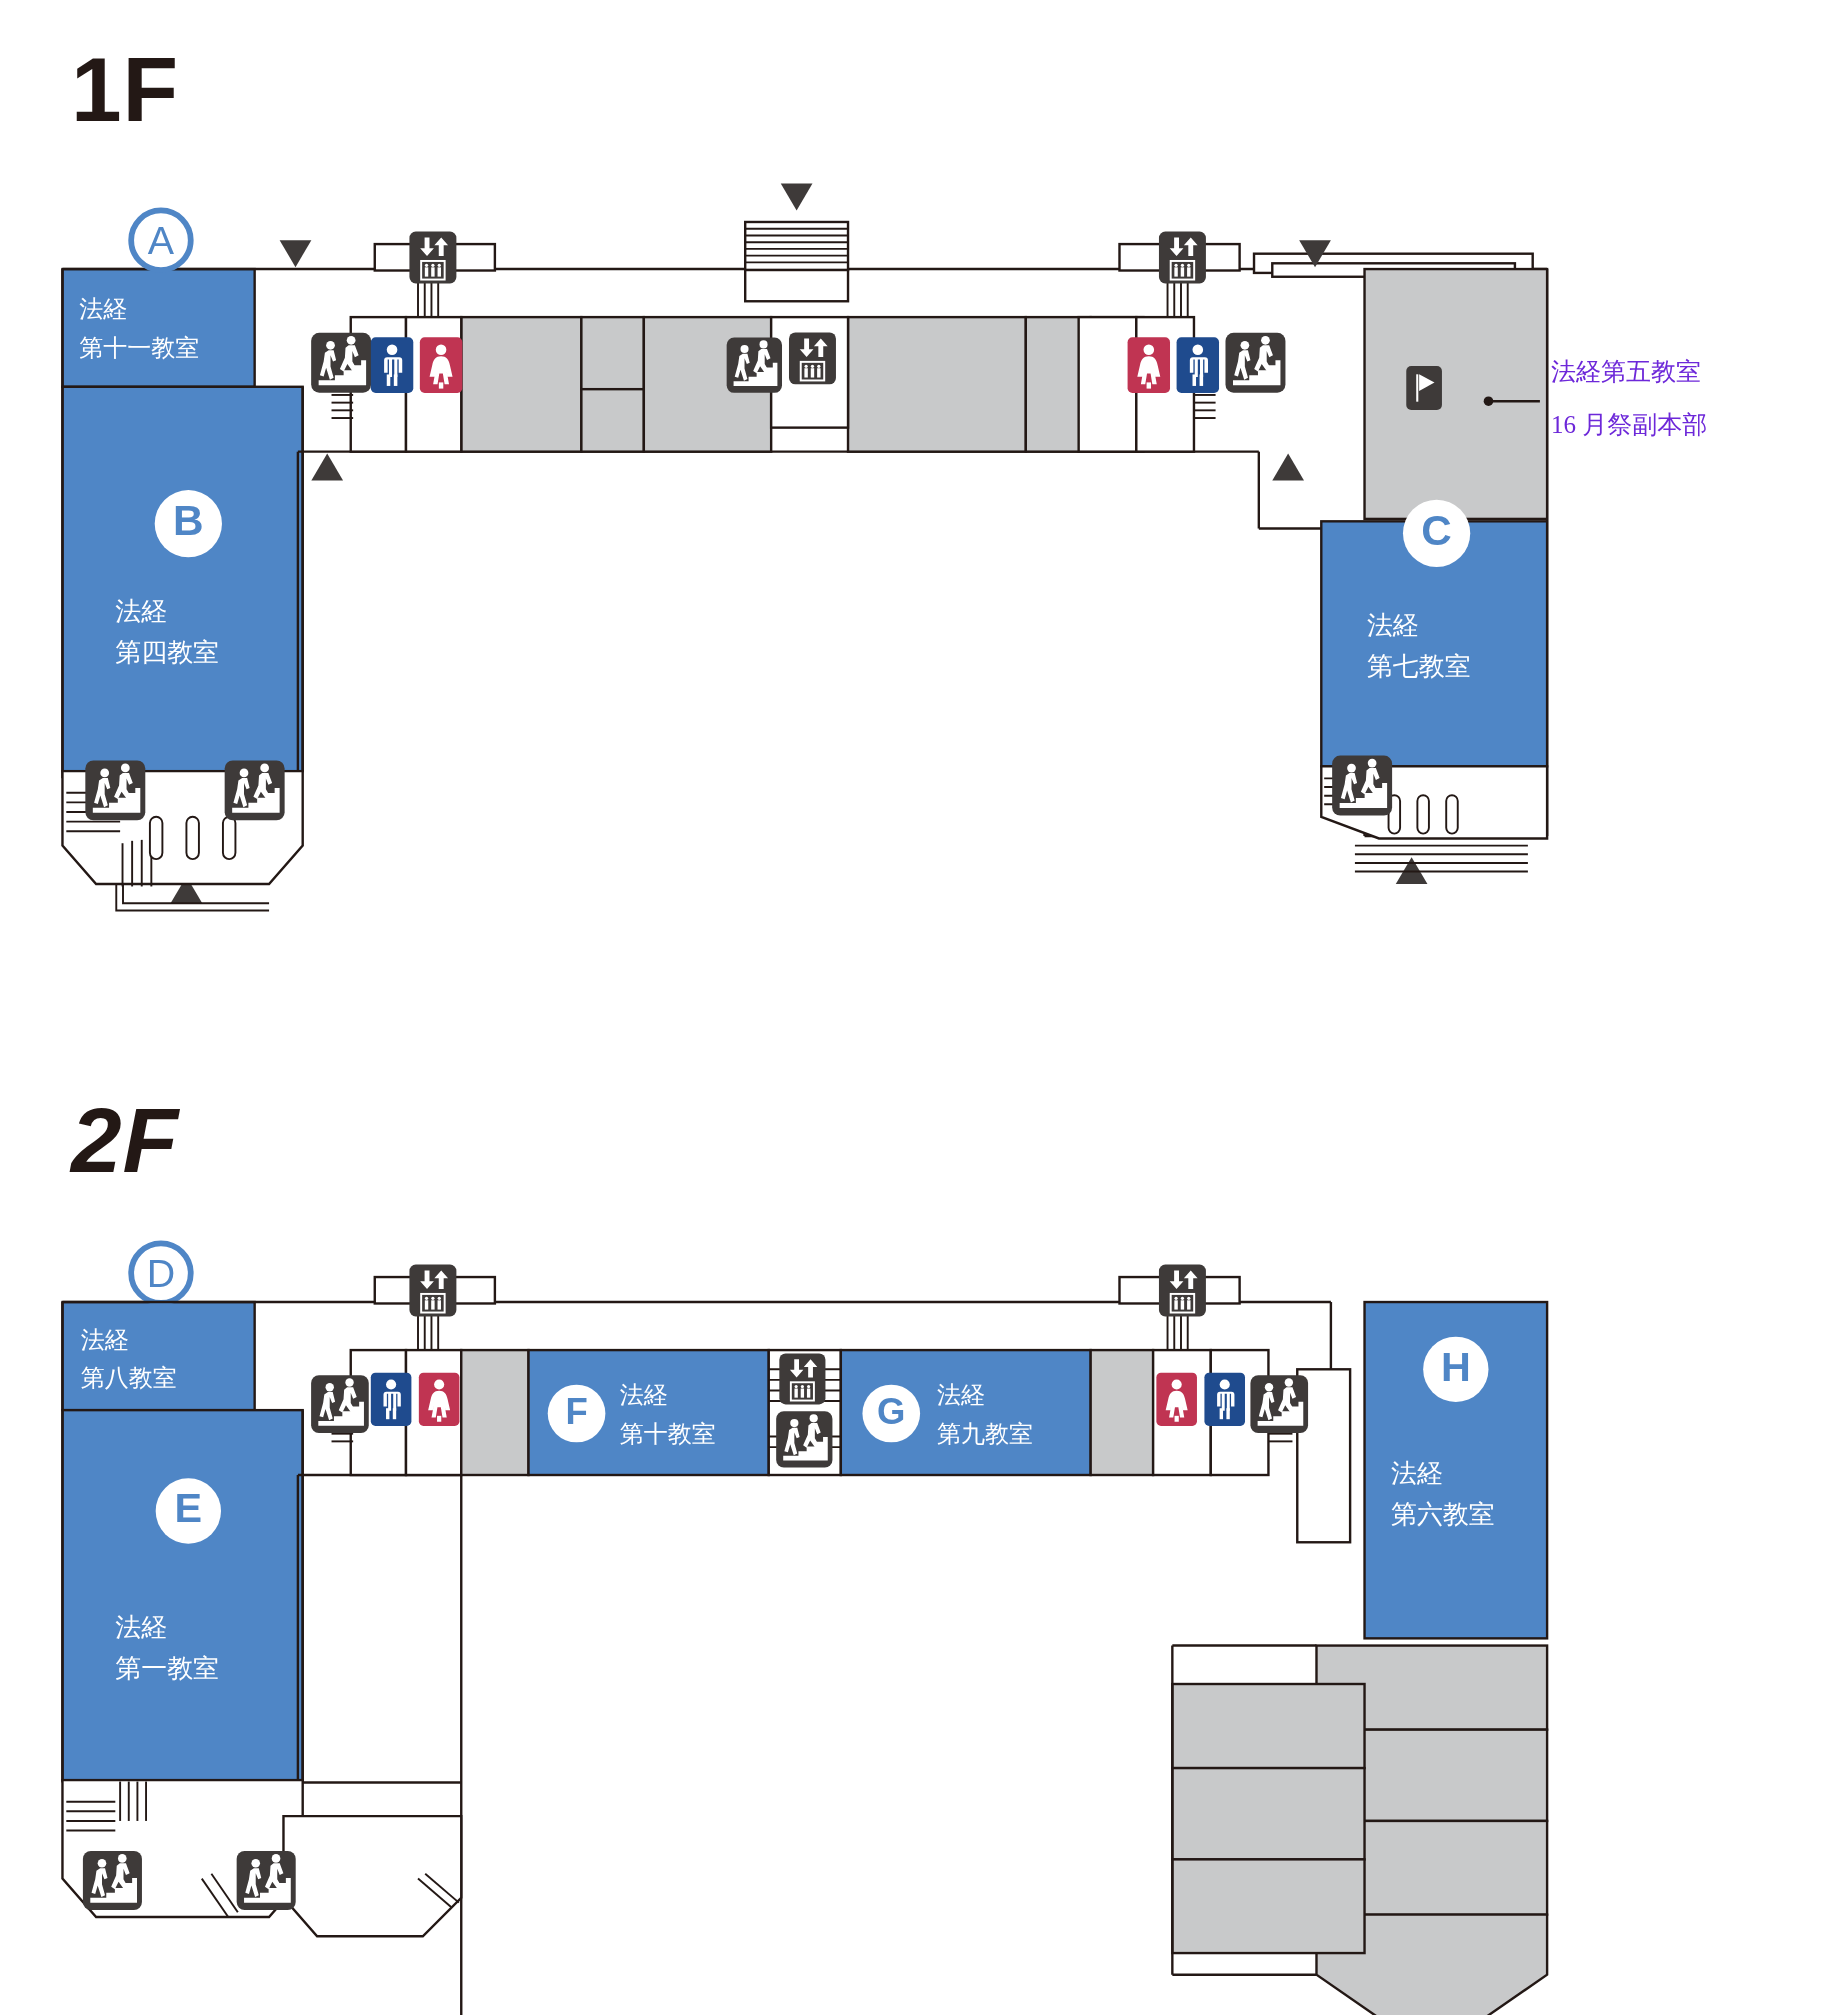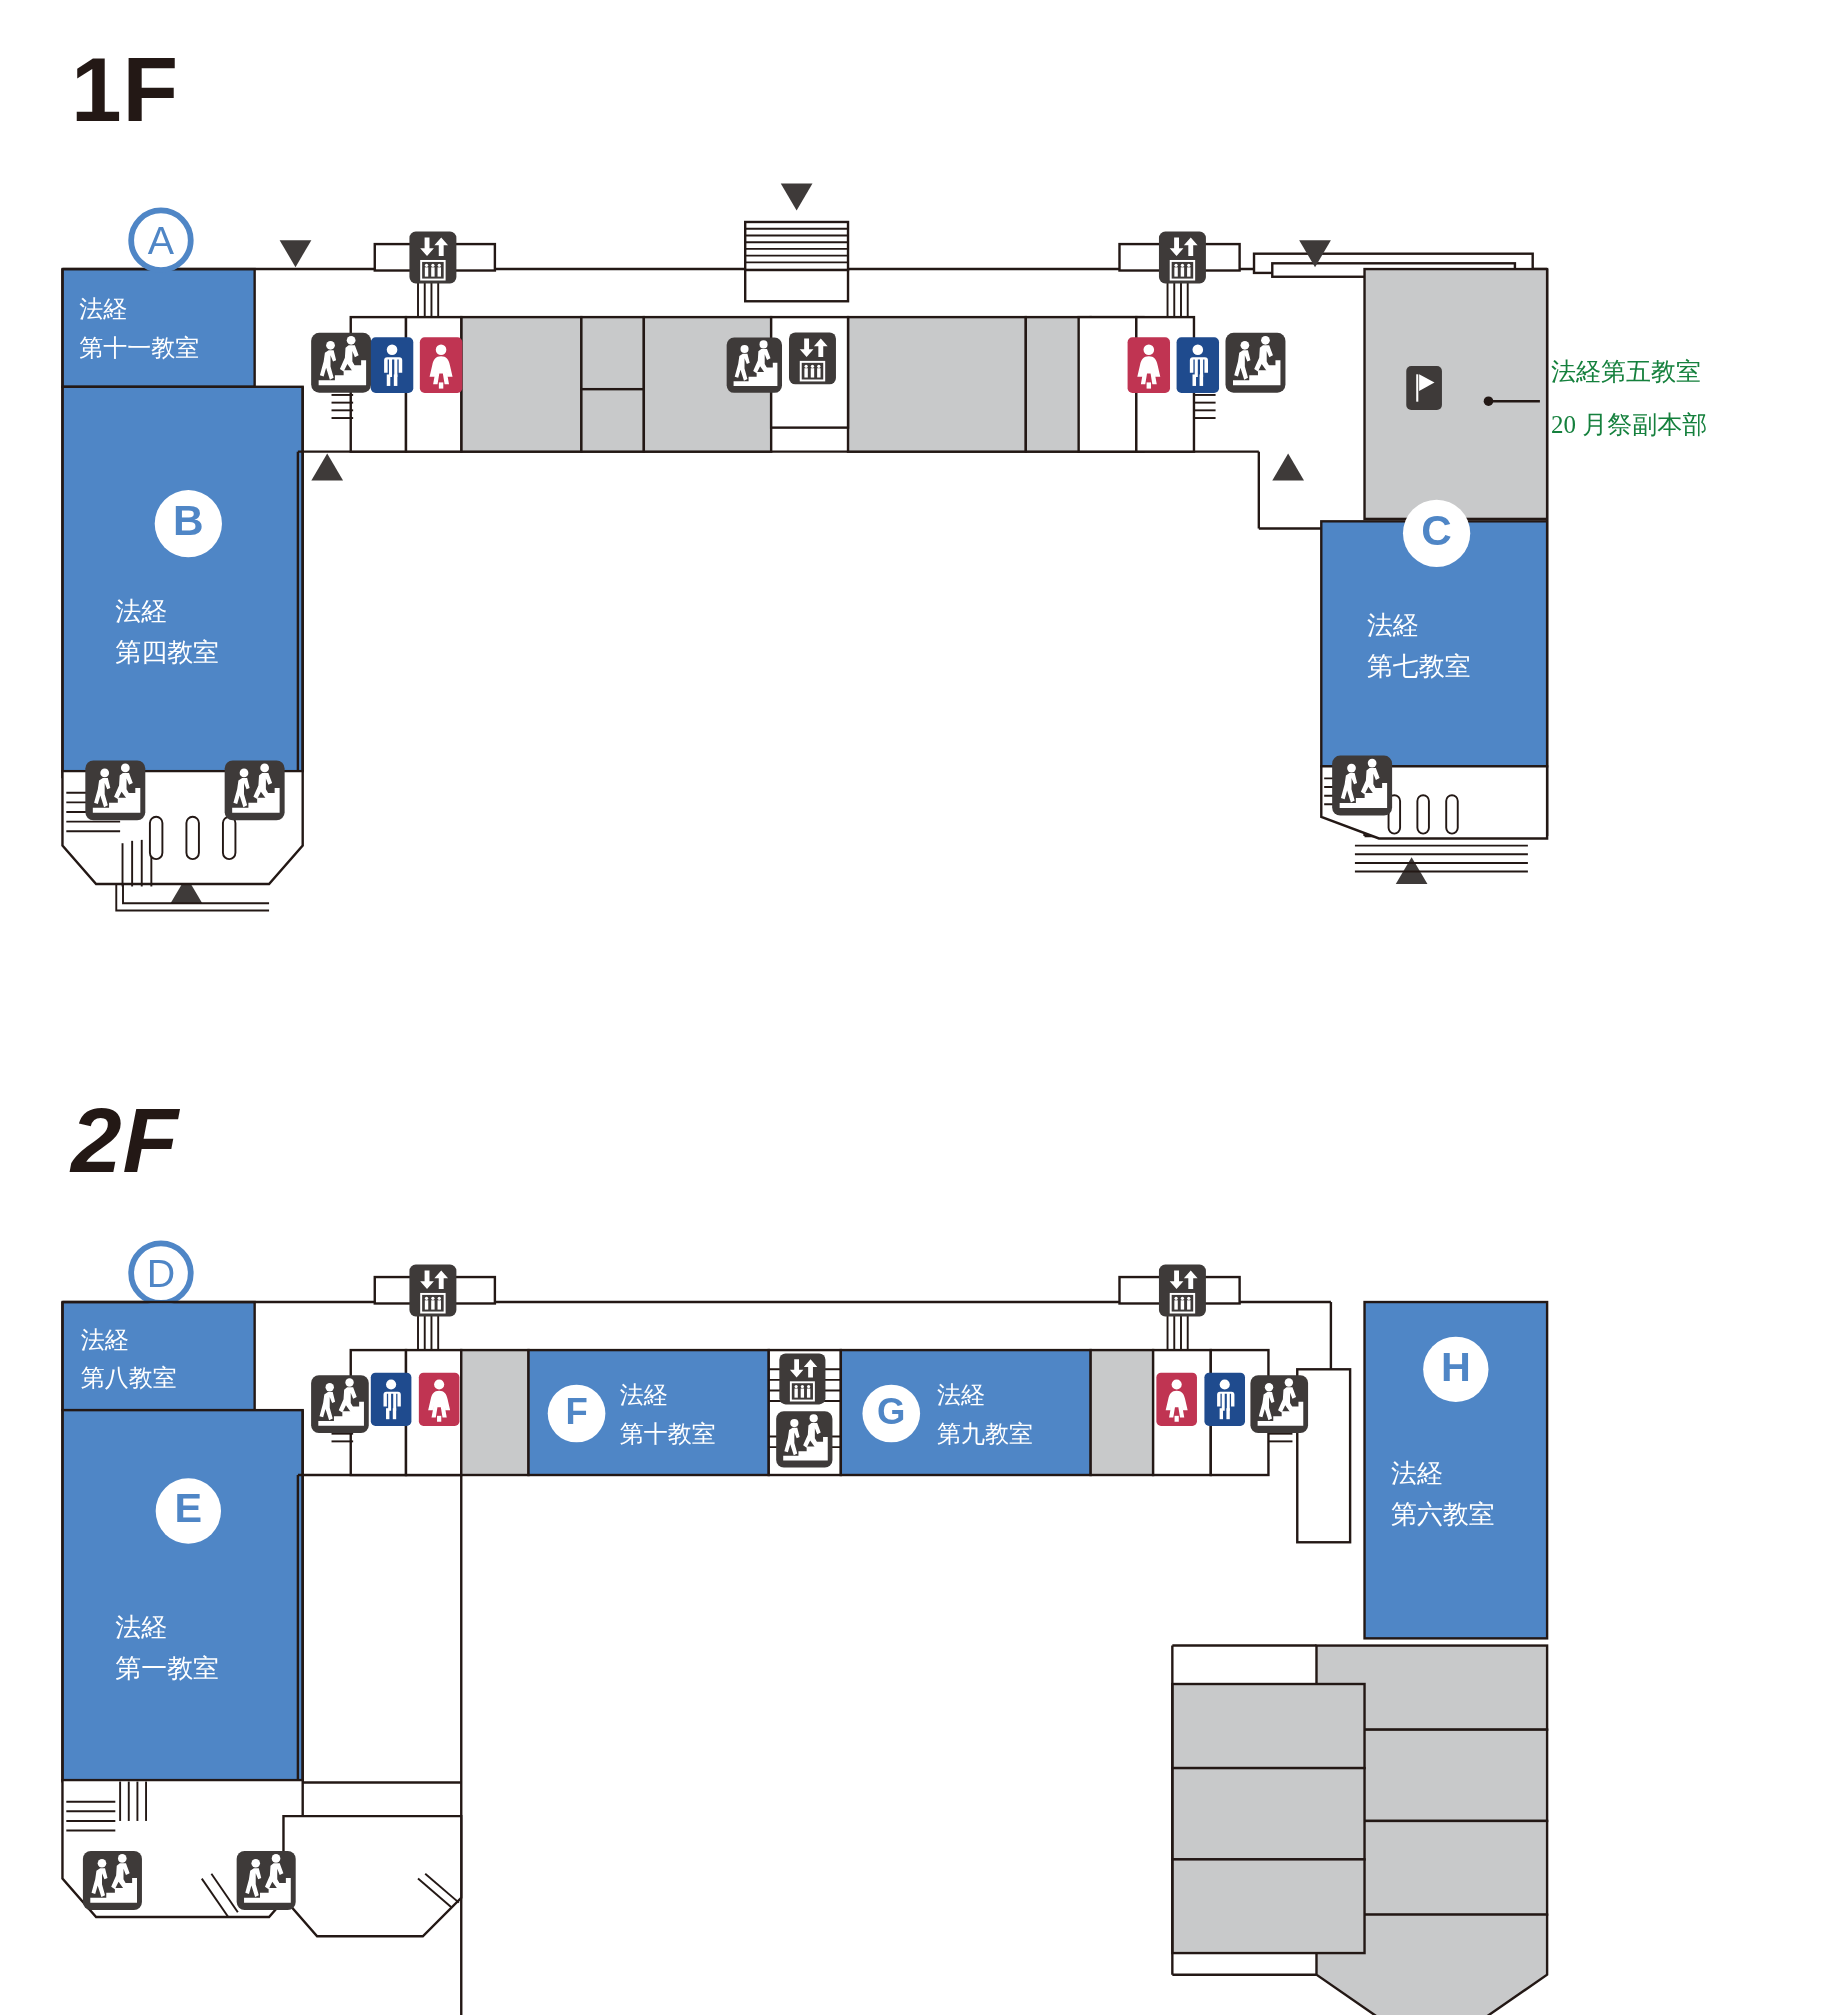--- a/index.html
+++ b/index.html
@@ -24,21 +24,21 @@
   #t1f{left:71px;top:44px;}
   #t2f{left:71px;top:1095px;font-style:italic;}
 
   .map{position:absolute;left:0;top:0;}
 
   
   .annot{
     position:absolute;
     font-size:25px;
     line-height:1.55;
-    color:#15803d;
+    color:#6d28d9;
     white-space:nowrap;
     font-family:"Liberation Serif","DejaVu Serif",serif;
   }
   #annot1{left:1551px;top:353px;}
   #annot2{left:1551px;top:406px;}
 </style>
 </head>
 <body>
 
 <div class="stage">
@@ -305,21 +305,21 @@
     <use href="#ic-stairs" x="465" y="1580" width="130" height="130"></use>
     <use href="#ic-stairs" x="2770" y="1570" width="130" height="130"></use>
 
     <g>
       <circle cx="335" cy="500" r="62" fill="#ffffff" stroke="#4f86c6" stroke-width="12"></circle>
       <text x="335" y="528" font-size="82" fill="#4f86c6" text-anchor="middle" font-family="'Liberation Sans','DejaVu Sans',sans-serif">A</text>
     </g>
   </svg>
 
   <div class="annot" id="annot1">法経第五教室</div>
-  <div class="annot" id="annot2">20 月祭副本部</div>
+  <div class="annot" id="annot2">16 月祭副本部</div>
 
   <svg class="map" id="svg2f" width="1845" height="889" viewBox="0 0 3840 1850" style="top:1129px;">
 
     <g>
       <rect x="130" y="360" width="400" height="225" fill="#4f86c6" stroke="#231815" stroke-width="5"></rect>
       <text x="168" y="455" font-size="50" fill="#ffffff" font-family="'Liberation Sans','DejaVu Sans',sans-serif">法経</text>
       <text x="168" y="535" font-size="50" fill="#ffffff" font-family="'Liberation Sans','DejaVu Sans',sans-serif">第八教室</text>
     </g>
 
     <g>

